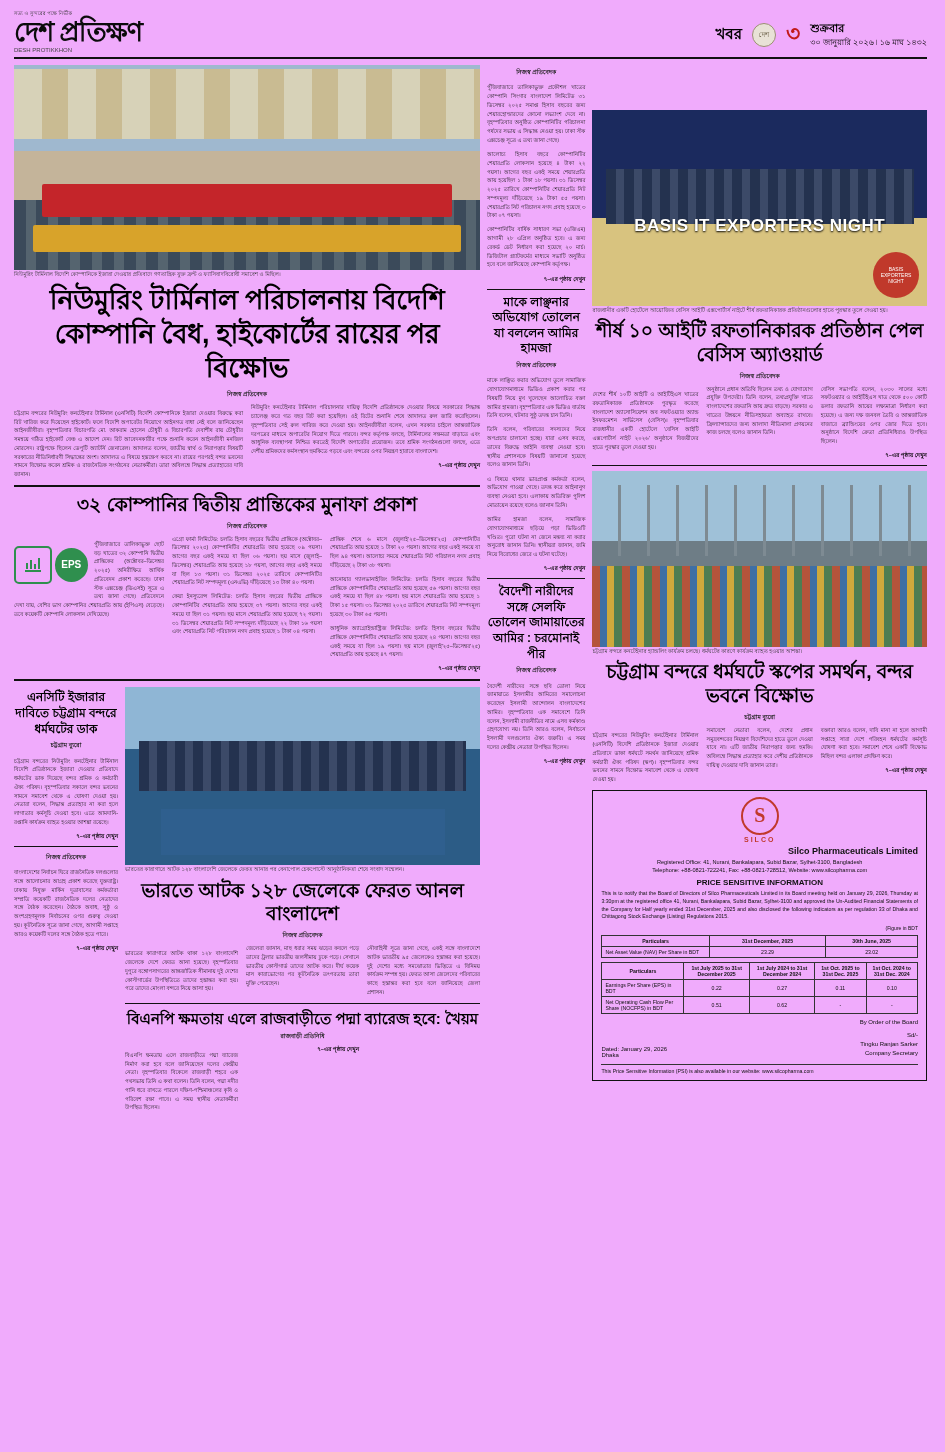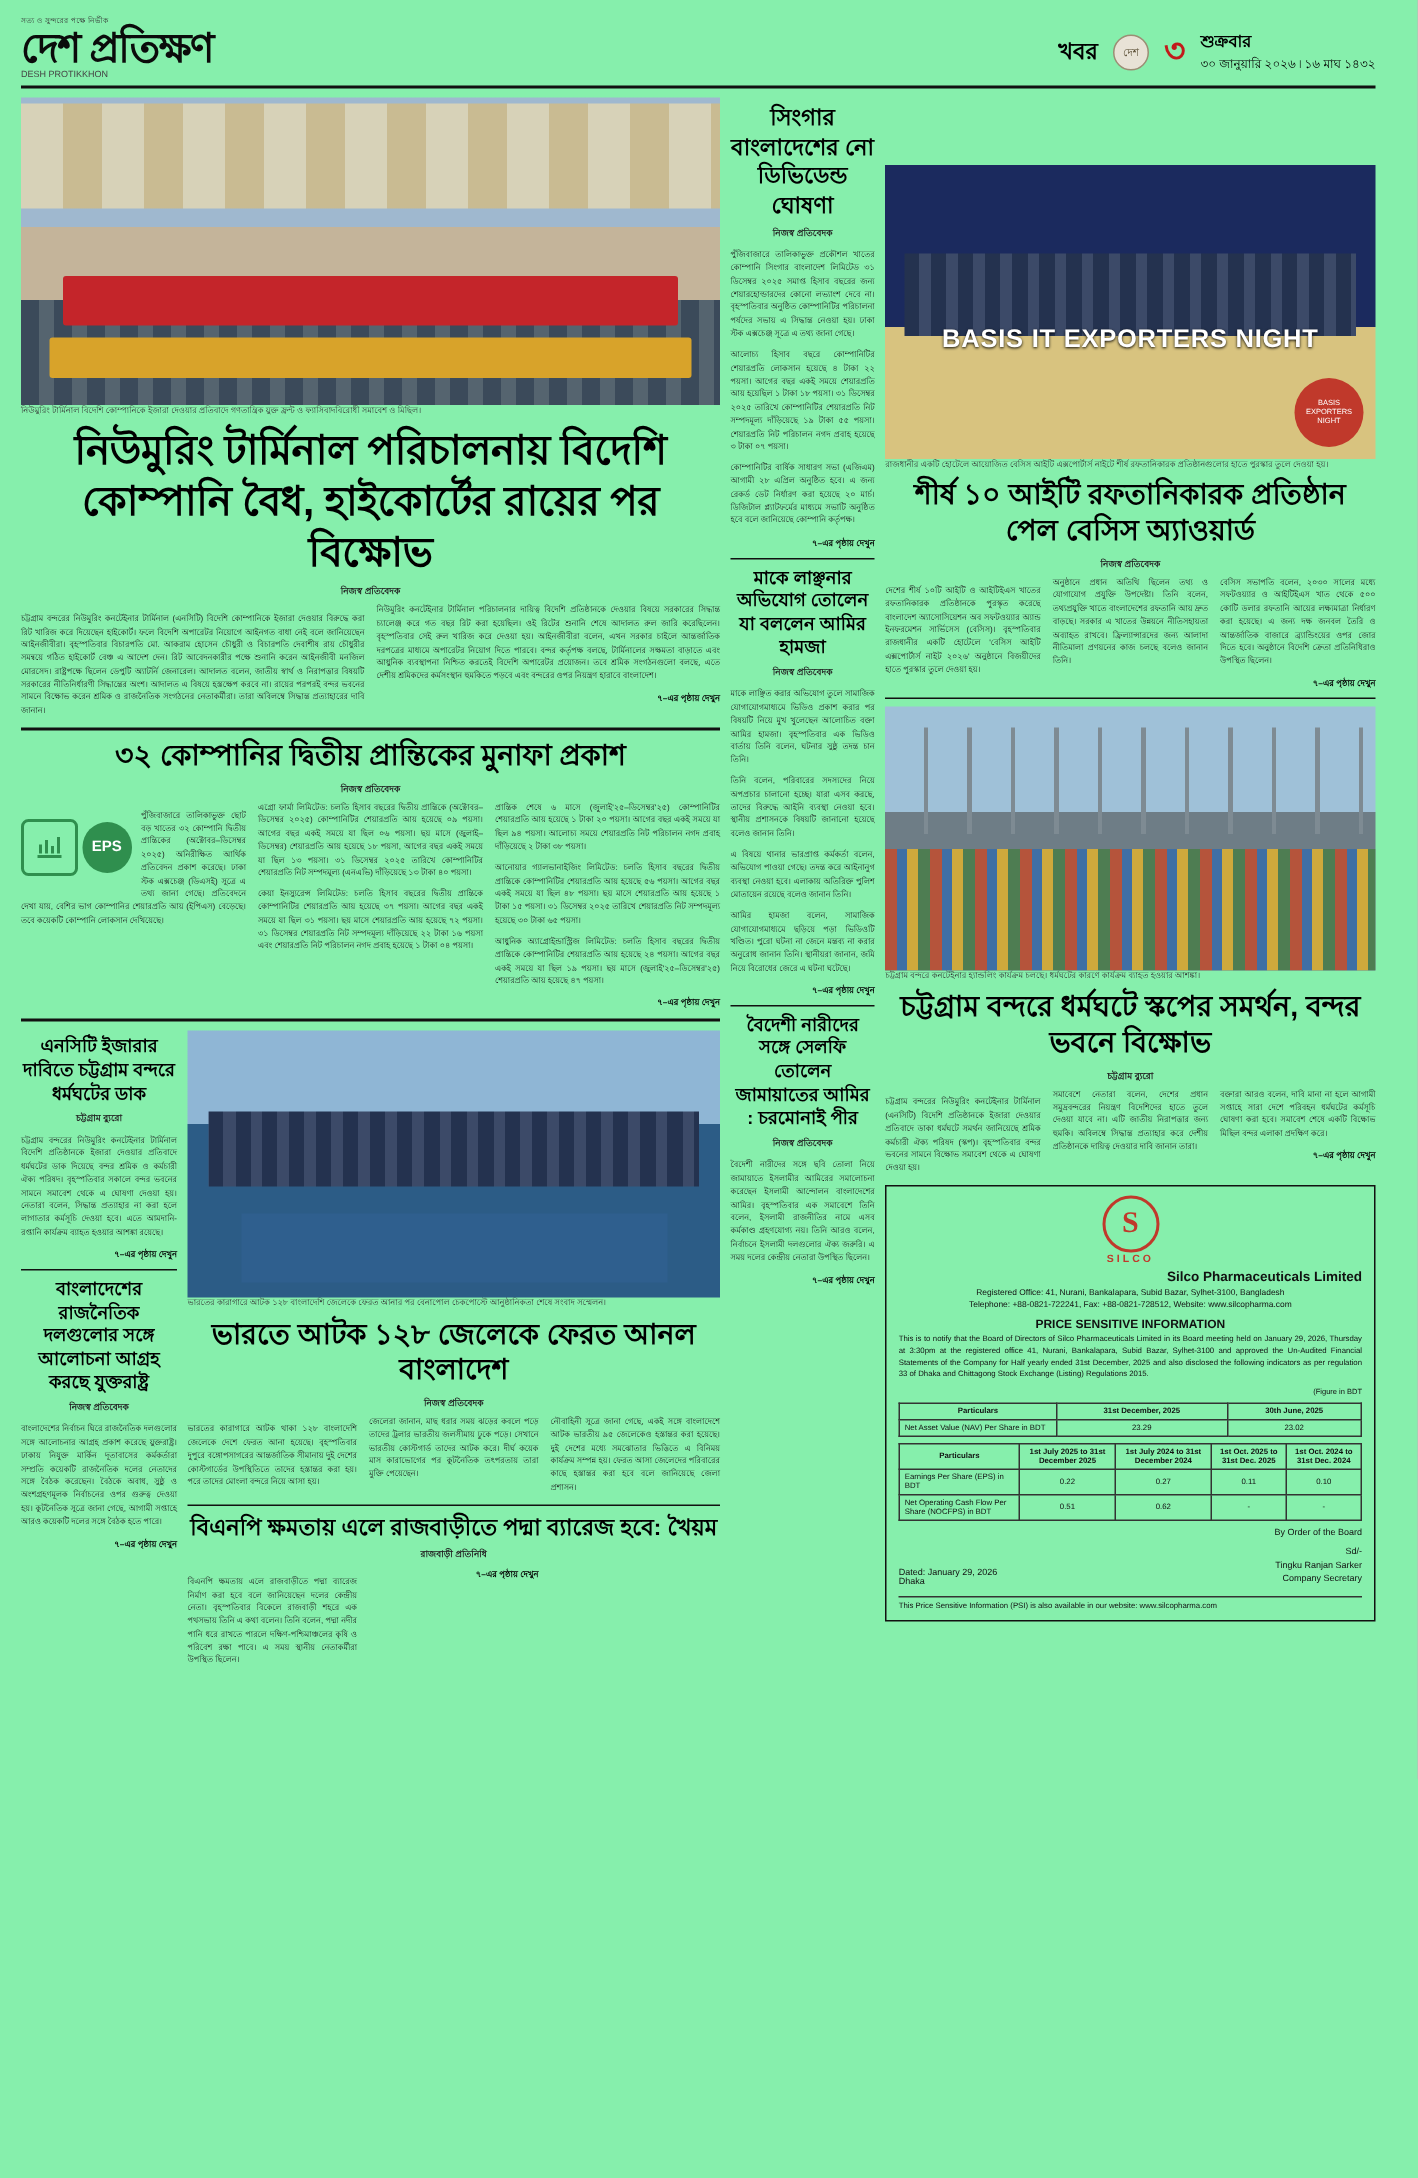--- a/index.html
+++ b/index.html
@@ -1,16 +1,16 @@
 <!DOCTYPE html>
 <html><head>
 <meta charset="utf-8">
 <style>
   html,body{margin:0;padding:0;background:#b9b9b9;font-family:"Liberation Sans",sans-serif;}
-  .page{width:945px;height:1452px;background:#86efac;position:relative;overflow:hidden;box-sizing:border-box;padding:10px 28px 8px 14px;}
+  .page{width:945px;height:1452px;background:#f0abfc;position:relative;overflow:hidden;box-sizing:border-box;padding:10px 18px 8px 14px;}
   
   .masthead{display:flex;align-items:flex-start;justify-content:space-between;border-bottom:2px solid #111;padding-bottom:4px;}
   .logo-wrap{width:180px;}
   .logo-top{font-size:5px;letter-spacing:.2px;color:#333;margin-bottom:1px;}
   .logo{font-size:27px;font-weight:bold;color:#0b0b0b;letter-spacing:-1px;line-height:1;}
   .logo-sub{font-size:6px;color:#444;margin-top:1px;}
   .head-right{display:flex;align-items:center;gap:10px;padding-top:6px;}
   .kh{font-size:15px;font-weight:bold;}
   .seal{width:22px;height:22px;border-radius:50%;background:#e8e2d6;border:1px solid #9b8e74;display:flex;align-items:center;justify-content:center;font-size:7px;color:#55492f;}
   .pg{font-size:22px;font-weight:bold;color:#c21a1a;}
@@ -138,21 +138,20 @@
 
       <div class="rule2"></div>
 
       <div style="display:flex;gap:7px;">
         <div style="width:104px;">
           <h4 class="hl">এনসিটি ইজারার দাবিতে চট্টগ্রাম বন্দরে ধর্মঘটের ডাক</h4>
           <div class="byline">চট্টগ্রাম ব্যুরো</div>
           <p class="body">চট্টগ্রাম বন্দরের নিউমুরিং কনটেইনার টার্মিনাল বিদেশি প্রতিষ্ঠানকে ইজারা দেওয়ার প্রতিবাদে ধর্মঘটের ডাক দিয়েছে বন্দর শ্রমিক ও কর্মচারী ঐক্য পরিষদ। বৃহস্পতিবার সকালে বন্দর ভবনের সামনে সমাবেশ থেকে এ ঘোষণা দেওয়া হয়। নেতারা বলেন, সিদ্ধান্ত প্রত্যাহার না করা হলে লাগাতার কর্মসূচি দেওয়া হবে। এতে আমদানি-রপ্তানি কার্যক্রম ব্যাহত হওয়ার আশঙ্কা রয়েছে।</p>
           <div class="cont">৭–এর পৃষ্ঠায় দেখুন</div>
           <div class="rule"></div>
-          <h4 class="hl">বাংলাদেশের রাজনৈতিক দলগুলোর সঙ্গে আলোচনা আগ্রহ করছে যুক্তরাষ্ট্র</h4>
           <div class="byline">নিজস্ব প্রতিবেদক</div>
           <p class="body">বাংলাদেশের নির্বাচন ঘিরে রাজনৈতিক দলগুলোর সঙ্গে আলোচনার আগ্রহ প্রকাশ করেছে যুক্তরাষ্ট্র। ঢাকায় নিযুক্ত মার্কিন দূতাবাসের কর্মকর্তারা সম্প্রতি কয়েকটি রাজনৈতিক দলের নেতাদের সঙ্গে বৈঠক করেছেন। বৈঠকে অবাধ, সুষ্ঠু ও অংশগ্রহণমূলক নির্বাচনের ওপর গুরুত্ব দেওয়া হয়। কূটনৈতিক সূত্রে জানা গেছে, আগামী সপ্তাহে আরও কয়েকটি দলের সঙ্গে বৈঠক হতে পারে।</p>
           <div class="cont">৭–এর পৃষ্ঠায় দেখুন</div>
         </div>
 
         <div style="width:355px;">
           <div class="imgbox ph-press" style="height:178px;">
             <div class="people"></div>
             <div class="table-ph"></div>
           </div>
@@ -169,21 +168,20 @@
           <div class="byline">রাজবাড়ী প্রতিনিধি</div>
           <div class="threecol">
             <p class="body blk">বিএনপি ক্ষমতায় এলে রাজবাড়ীতে পদ্মা ব্যারেজ নির্মাণ করা হবে বলে জানিয়েছেন দলের কেন্দ্রীয় নেতা। বৃহস্পতিবার বিকেলে রাজবাড়ী শহরে এক পথসভায় তিনি এ কথা বলেন। তিনি বলেন, পদ্মা নদীর পানি ধরে রাখতে পারলে দক্ষিণ-পশ্চিমাঞ্চলের কৃষি ও পরিবেশ রক্ষা পাবে। এ সময় স্থানীয় নেতাকর্মীরা উপস্থিত ছিলেন।</p>
             <div class="cont blk">৭–এর পৃষ্ঠায় দেখুন</div>
           </div>
         </div>
       </div>
     </div>
 
     <div class="colB">
-      <h3 class="hl">সিংগার বাংলাদেশের নো ডিভিডেন্ড ঘোষণা</h3>
       <div class="byline">নিজস্ব প্রতিবেদক</div>
       <p class="body">পুঁজিবাজারে তালিকাভুক্ত প্রকৌশল খাতের কোম্পানি সিংগার বাংলাদেশ লিমিটেড ৩১ ডিসেম্বর ২০২৫ সমাপ্ত হিসাব বছরের জন্য শেয়ারহোল্ডারদের কোনো লভ্যাংশ দেবে না। বৃহস্পতিবার অনুষ্ঠিত কোম্পানিটির পরিচালনা পর্ষদের সভায় এ সিদ্ধান্ত নেওয়া হয়। ঢাকা স্টক এক্সচেঞ্জ সূত্রে এ তথ্য জানা গেছে।</p>
       <p class="body">আলোচ্য হিসাব বছরে কোম্পানিটির শেয়ারপ্রতি লোকসান হয়েছে ৪ টাকা ২২ পয়সা। আগের বছর একই সময়ে শেয়ারপ্রতি আয় হয়েছিল ১ টাকা ১৮ পয়সা। ৩১ ডিসেম্বর ২০২৫ তারিখে কোম্পানিটির শেয়ারপ্রতি নিট সম্পদমূল্য দাঁড়িয়েছে ১৯ টাকা ৫৫ পয়সা। শেয়ারপ্রতি নিট পরিচালন নগদ প্রবাহ হয়েছে ৩ টাকা ০৭ পয়সা।</p>
       <p class="body">কোম্পানিটির বার্ষিক সাধারণ সভা (এজিএম) আগামী ২৮ এপ্রিল অনুষ্ঠিত হবে। এ জন্য রেকর্ড ডেট নির্ধারণ করা হয়েছে ২০ মার্চ। ডিজিটাল প্ল্যাটফর্মের মাধ্যমে সভাটি অনুষ্ঠিত হবে বলে জানিয়েছে কোম্পানি কর্তৃপক্ষ।</p>
       <div class="cont">৭–এর পৃষ্ঠায় দেখুন</div>
 
       <div class="rule"></div>
 
       <h4 class="hl">মাকে লাঞ্ছনার অভিযোগ তোলেন যা বললেন আমির হামজা</h4>
       <div class="byline">নিজস্ব প্রতিবেদক</div>

